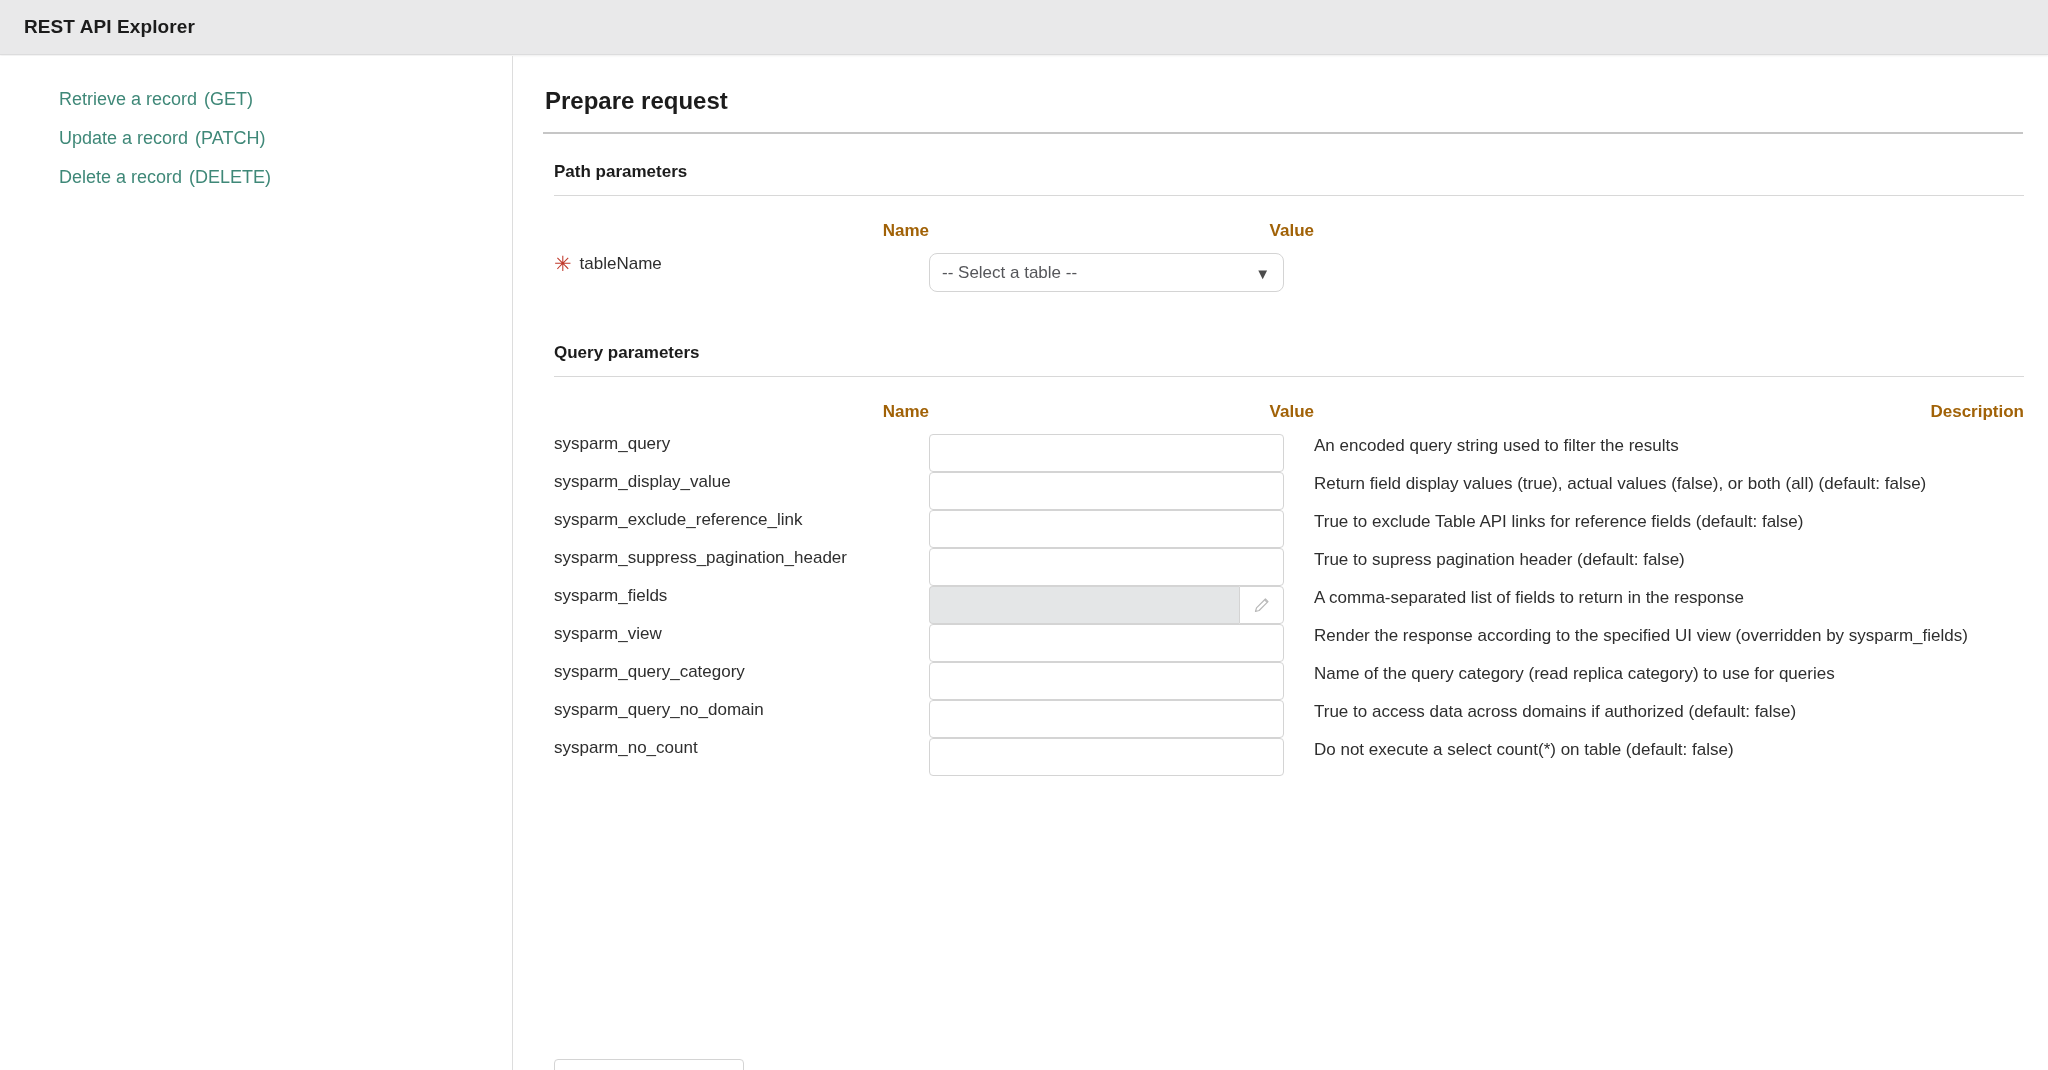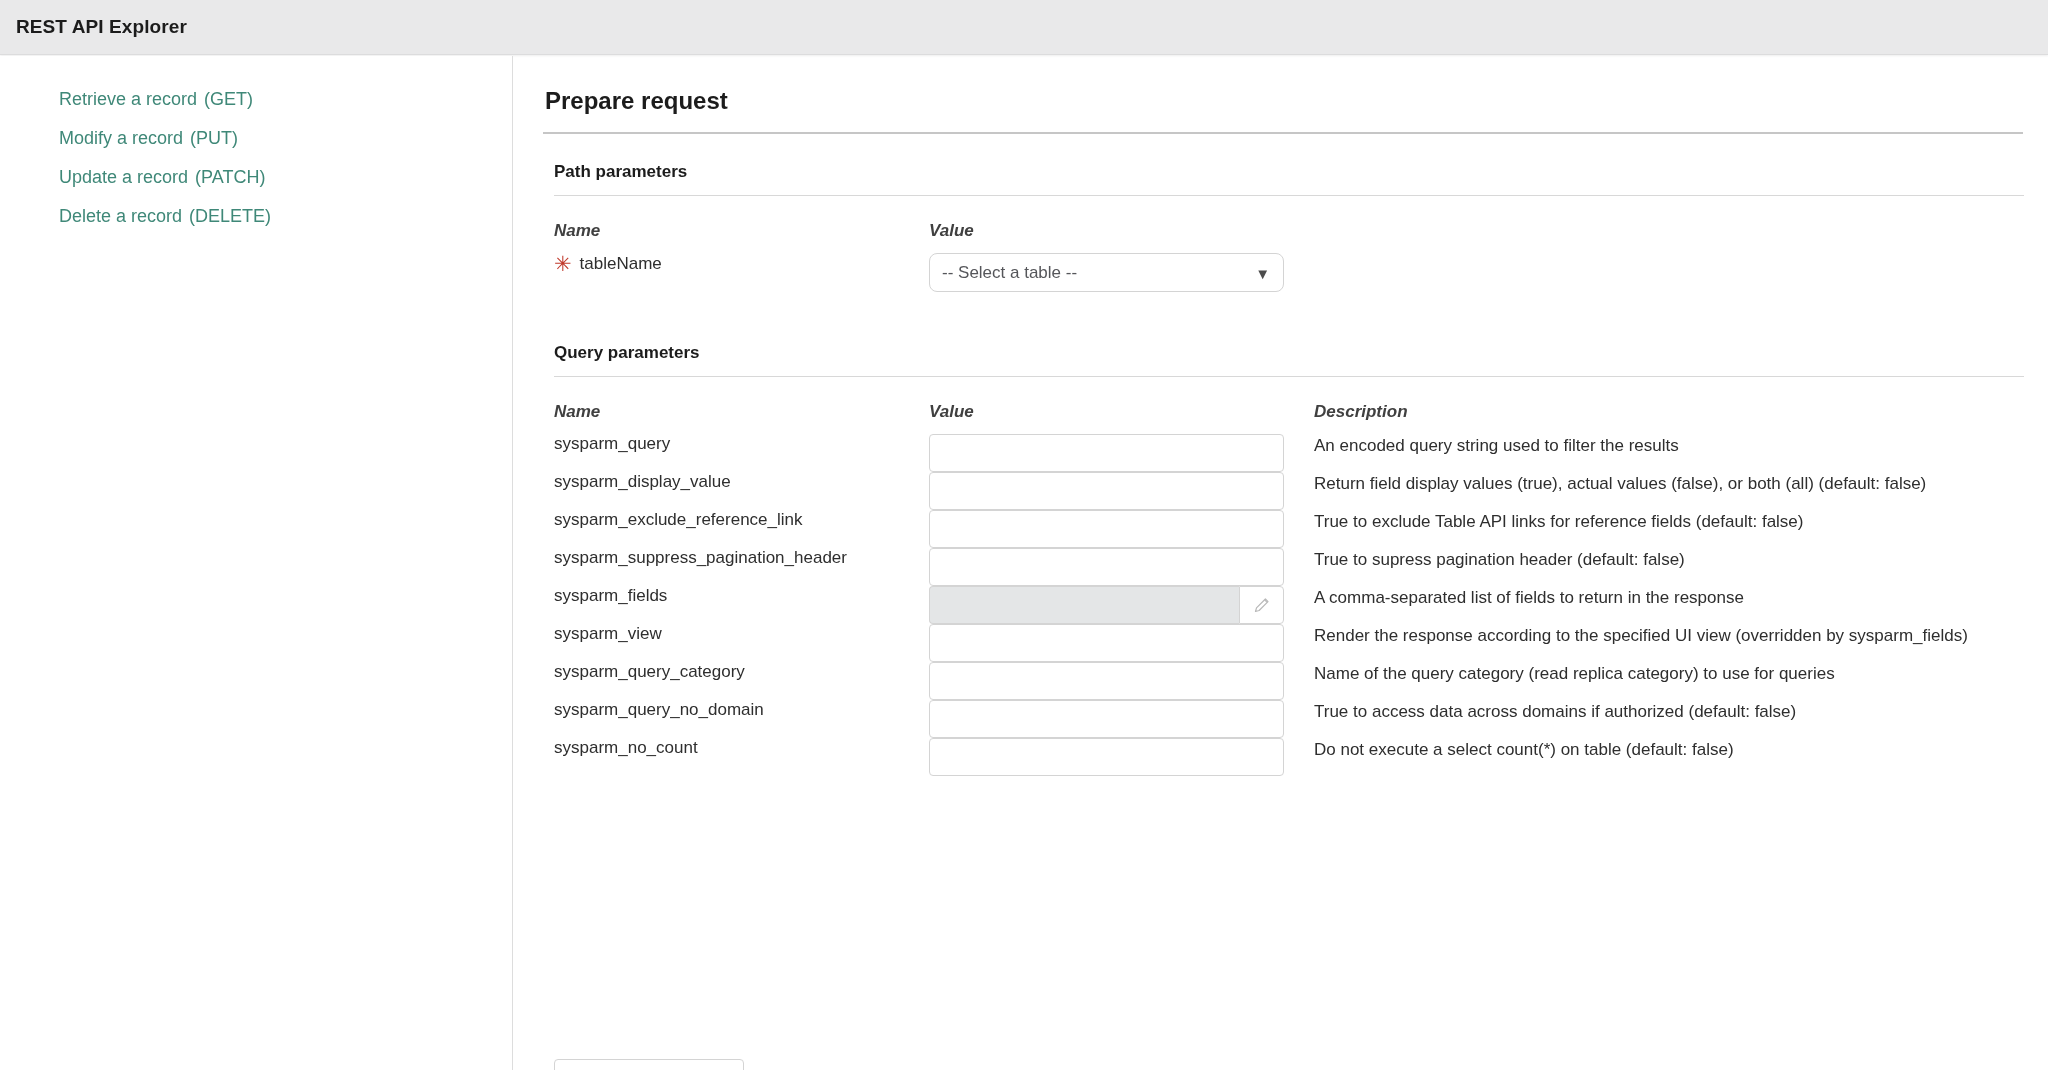--- a/index.html
+++ b/index.html
@@ -17,21 +17,21 @@
     position: absolute;
     top: 0; left: 0;
     width: 2048px; height: 55px;
     background: #e9e9ea;
     border-bottom: 1px solid #dcdcdd;
     box-shadow: 0 1px 2px rgba(0,0,0,0.07);
     display: flex;
     align-items: center;
   }
   .app-title {
-    margin-left: 16px;
+    margin-left: 24px;
     font-size: 19px;
     font-weight: bold;
     color: #1c1c1c;
     letter-spacing: 0.1px;
   }
 
   
   .body-wrap {
     position: absolute;
     top: 56px; left: 0;
@@ -101,27 +101,26 @@
     margin-left: 11px;
     width: 1470px;
     border-collapse: collapse;
     table-layout: fixed;
   }
   .param-table col.c-name  { width: 375px; }
   .param-table col.c-value { width: 385px; }
   .param-table col.c-desc  { width: 710px; }
 
   .param-table th {
-    text-align: left;
+    text-align: right;
     font-size: 17px;
     font-weight: bold;
-    color: #404040;
+    color: #a16207;
     padding: 25px 0 12px 0;
     vertical-align: bottom;
-    font-style: italic;
   }
   .param-table td {
     vertical-align: top;
     padding: 0 0 0 0;
     font-size: 17px;
     color: #2e2e2e;
   }
 
   .row-path td { height: 62px; }
 
@@ -264,23 +263,20 @@
 
 <div class="app-header">
   <div class="app-title">REST API Explorer</div>
 </div>
 
 <div class="body-wrap">
 
   <nav class="sidebar">
     <a class="nav-item" href="#">
       <span>Retrieve a record</span><span class="nav-verb">(GET)</span>
-    </a>
-    <a class="nav-item" href="#">
-      <span>Modify a record</span><span class="nav-verb">(PUT)</span>
     </a>
     <a class="nav-item" href="#">
       <span>Update a record</span><span class="nav-verb">(PATCH)</span>
     </a>
     <a class="nav-item" href="#">
       <span>Delete a record</span><span class="nav-verb">(DELETE)</span>
     </a>
   </nav>
 
   <main class="main">

